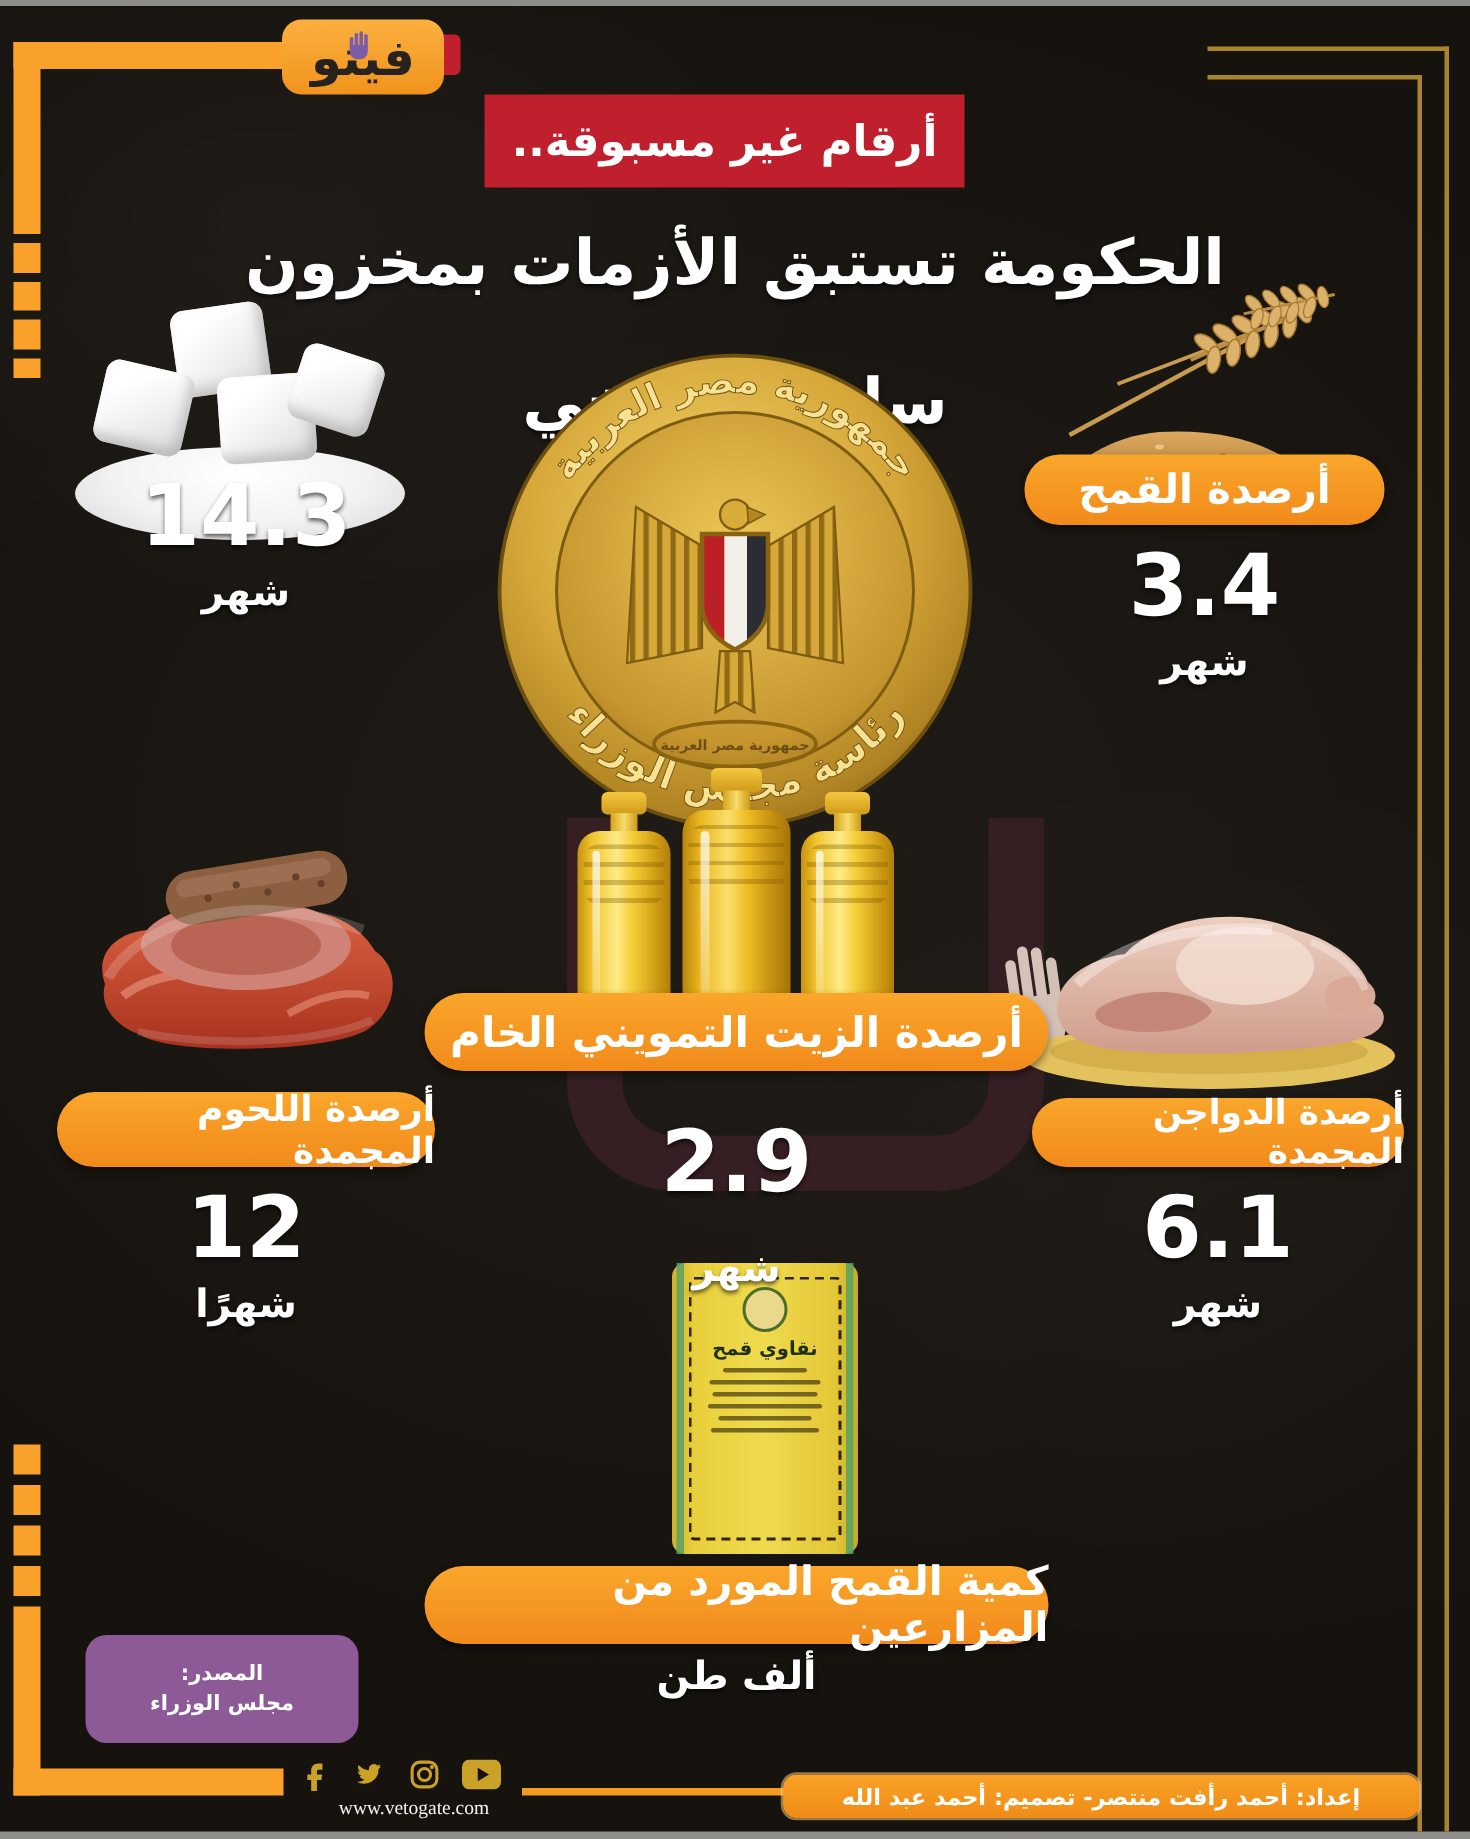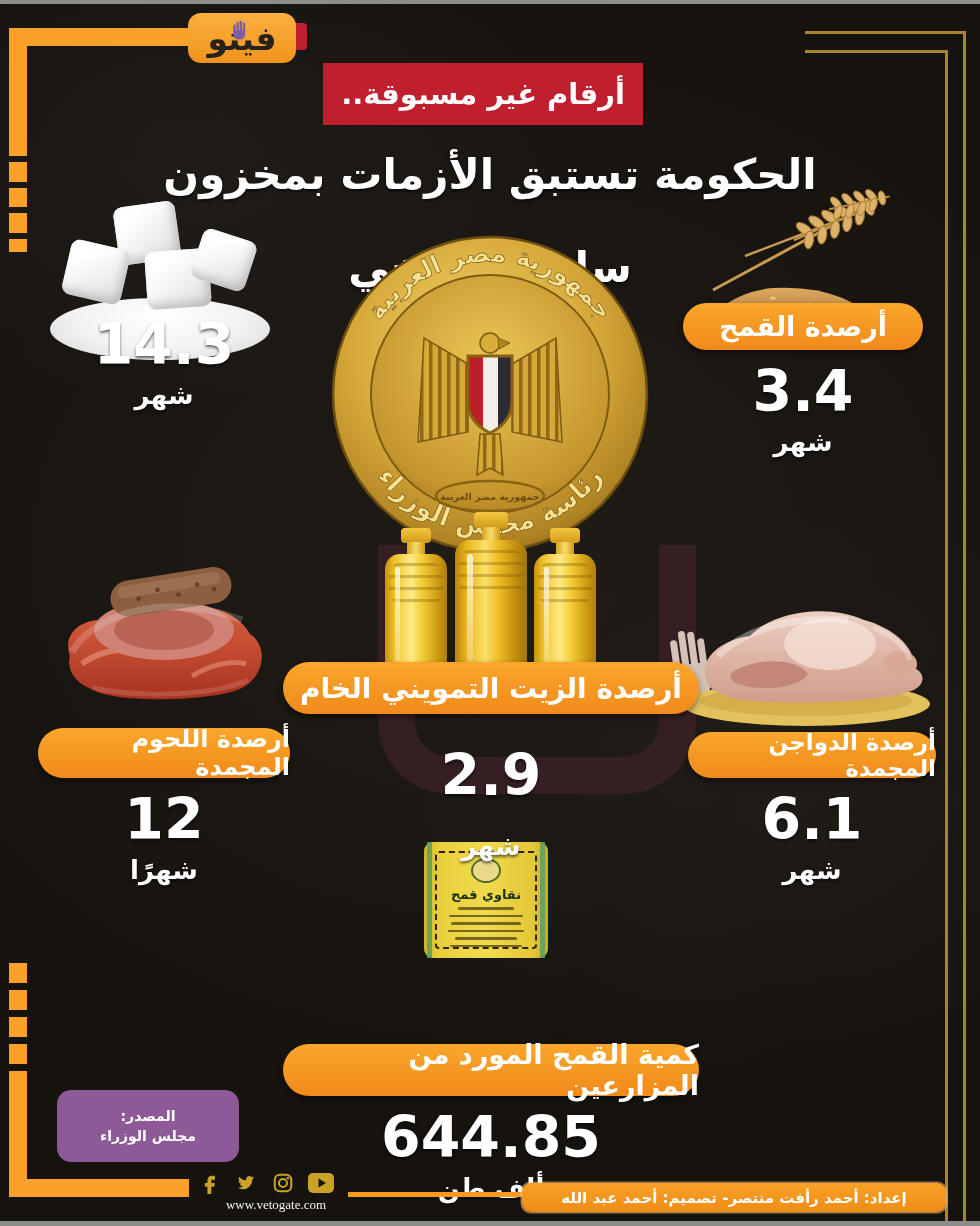--- a/index.html
+++ b/index.html
@@ -57,21 +57,21 @@
   .cap{position:absolute;left:50%;transform:translateX(-50%);width:30px;height:15px;border-radius:4px;
     background:linear-gradient(#f4c83e,#cf9a1a);}
   .neck{position:absolute;left:50%;transform:translateX(-50%);width:18px;height:12px;background:linear-gradient(90deg,#d7a41c,#f7dc6b,#cf9a14);}
   .bbody{position:absolute;bottom:0;width:100%;border-radius:15px 15px 11px 11px;
     background:linear-gradient(90deg,#c6920f 0%,#f0c52e 16%,#fdeb86 42%,#f4cd36 60%,#cd9812 86%,#b07f0c 100%);}
   .bbody::before{content:"";position:absolute;left:6%;right:6%;top:7%;height:32%;
     background:repeating-linear-gradient(180deg,rgba(130,90,0,.35) 0 3px,transparent 3px 12px);border-radius:10px;}
   .bbody::after{content:"";position:absolute;left:16%;top:10%;bottom:8%;width:9%;border-radius:8px;
     background:linear-gradient(rgba(255,255,255,.75),rgba(255,255,255,.2));}
   
-  #img-sack{left:424px;top:842px;width:124px;height:116px;z-index:2;border-radius:9px;
+  #img-sack{left:448px;top:842px;width:124px;height:194px;z-index:2;border-radius:9px;
     background:linear-gradient(90deg,#cdb12a 0%,#e9cf3b 12%,#f0da4e 50%,#e3c736 88%,#c7aa26 100%);}
   #img-sack .strip{position:absolute;top:0;width:5px;height:100%;background:#58a062;opacity:.85;}
   #img-sack .frame{position:absolute;left:11px;right:11px;top:9px;bottom:9px;border:2px dashed #2e2408;border-radius:4px;
     display:flex;flex-direction:column;align-items:center;}
   #img-sack .slogo{width:26px;height:26px;margin-top:5px;border-radius:50%;background:#ead98a;border:2px solid #4c6e2a;}
   #img-sack .sname{font-size:13px;font-weight:bold;color:#1e3012;margin-top:4px;}
   #img-sack .fline{height:3px;background:rgba(40,30,6,.6);border-radius:2px;margin-top:5px;}
   
   #source-box{left:57px;top:1090px;width:182px;height:72px;background:#8d5a97;border-radius:14px;z-index:3;
     display:flex;flex-direction:column;align-items:center;justify-content:center;color:#fff;font-weight:bold;
@@ -356,21 +356,20 @@
   </div>
 
   <div class="abs stat" id="stat-poultry">
     <div class="pill">أرصدة الدواجن المجمدة</div>
     <div class="value">6.1</div>
     <div class="unit">شهر</div>
   </div>
 
   <div class="abs stat" id="stat-qty">
     <div class="pill">كمية القمح المورد من المزارعين</div>
-    <div class="value">644.85</div>
     <div class="unit">ألف طن</div>
   </div>
 
   <div class="abs" id="source-box">
     <div>المصدر:</div>
     <div>مجلس الوزراء</div>
   </div>
 
   <div class="abs" id="social" dir="ltr">
     <svg width="22" height="22" viewBox="0 0 24 24">

